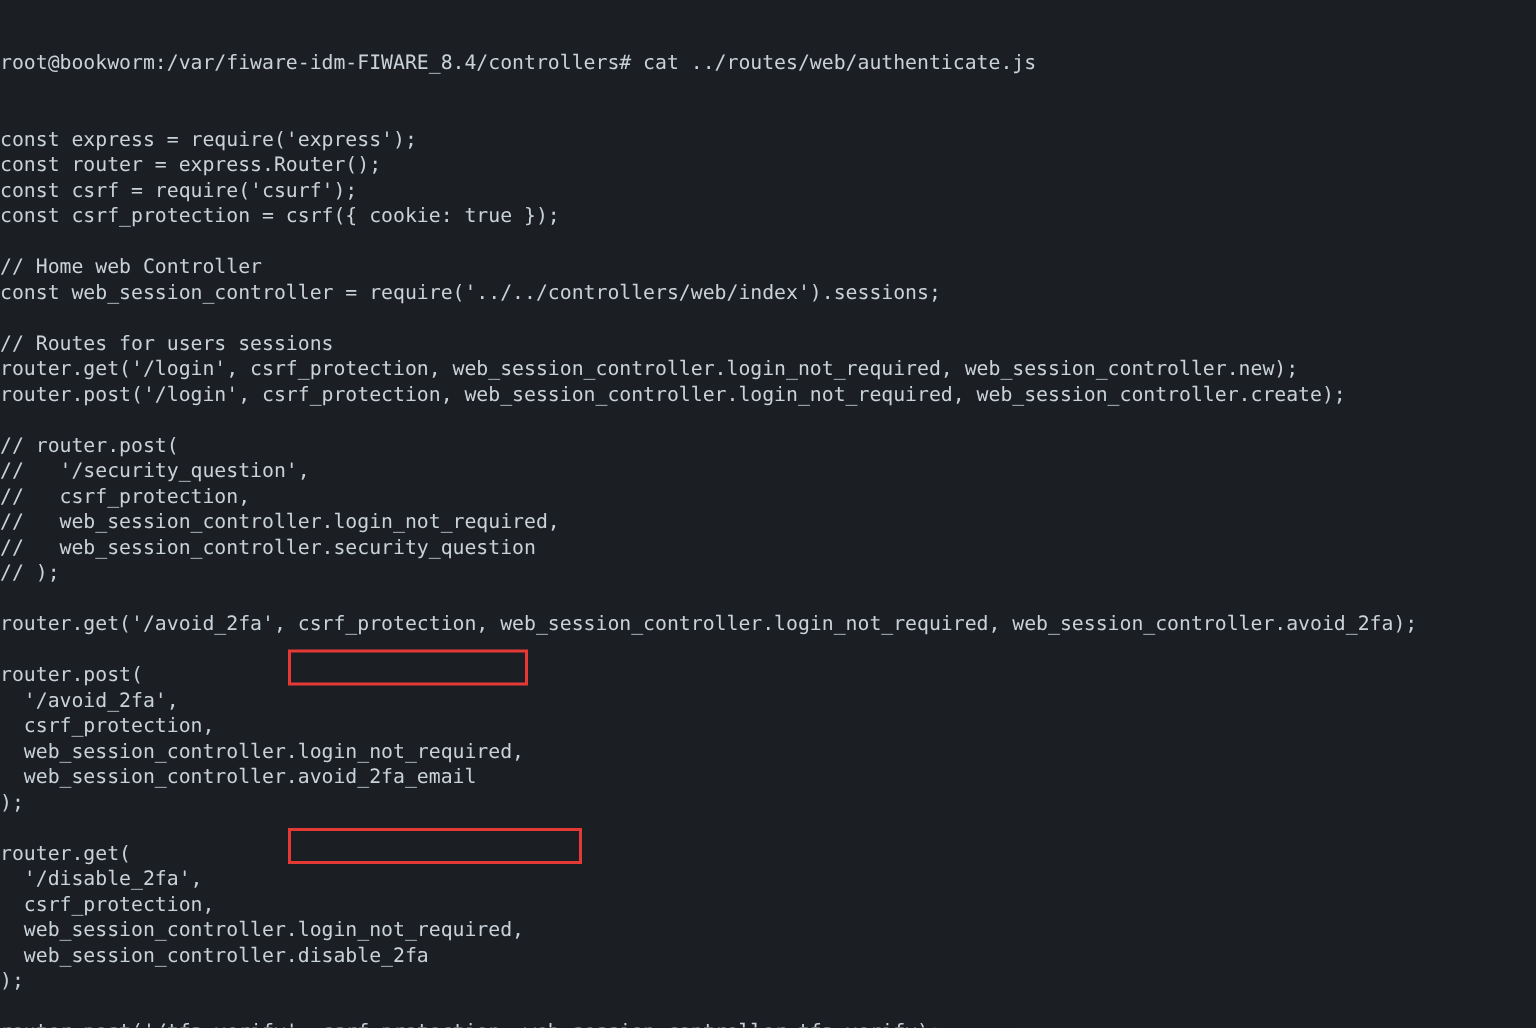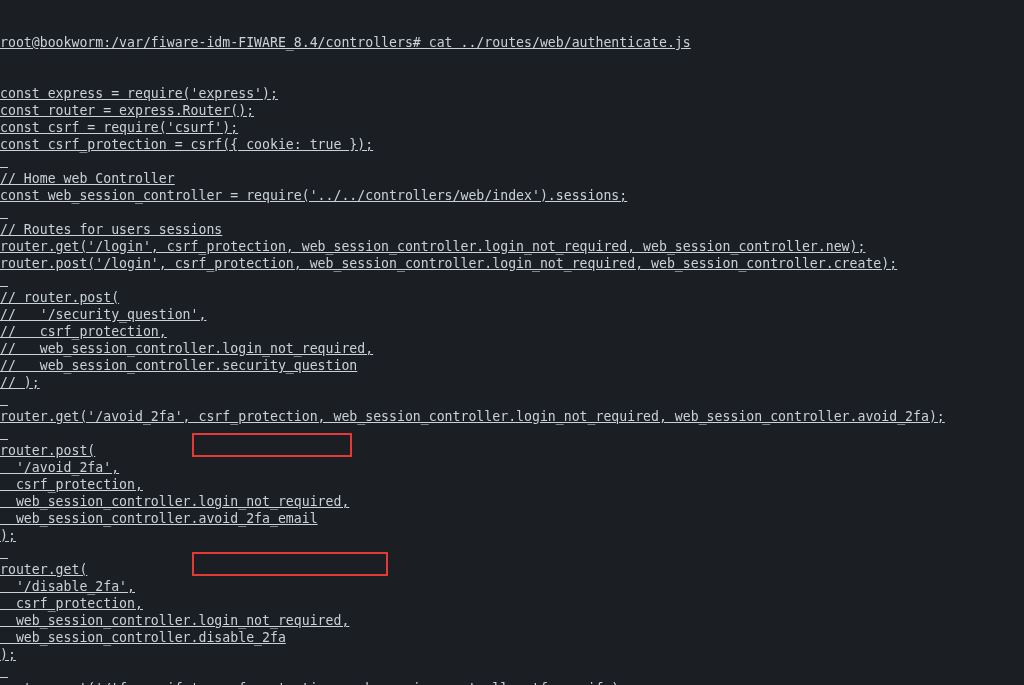--- a/index.html
+++ b/index.html
@@ -14,21 +14,20 @@
     width: 1024px;
     height: 685px;
     overflow: hidden;
   }
   .term {
     white-space: pre;
     padding: 0;
   }
   .line {
     position: relative;
-    text-decoration: underline;
   }
   .hl {
     border: 2px solid #e53935;
     position: absolute;
     pointer-events: none;
   }
 </style>
 </head>
 <body>
 

